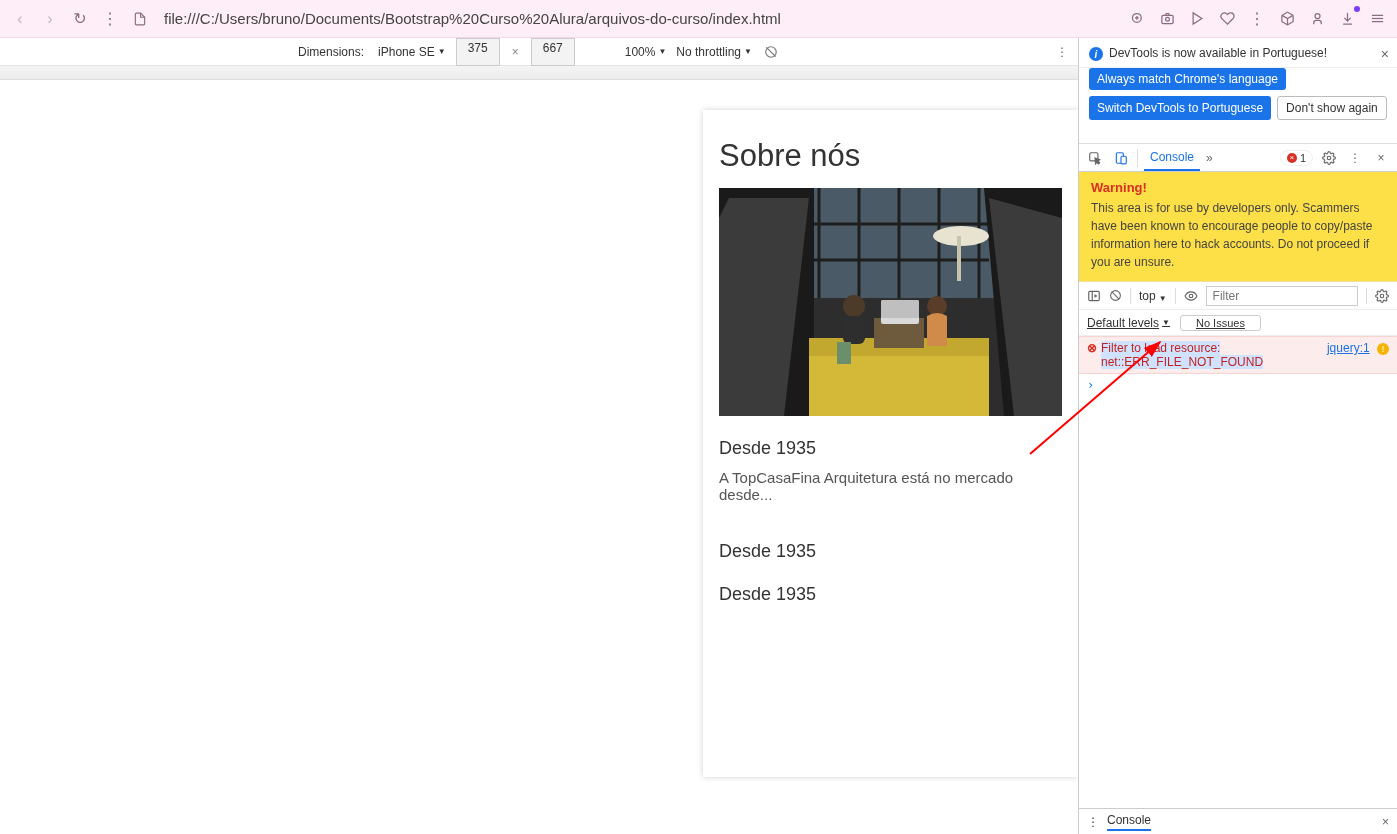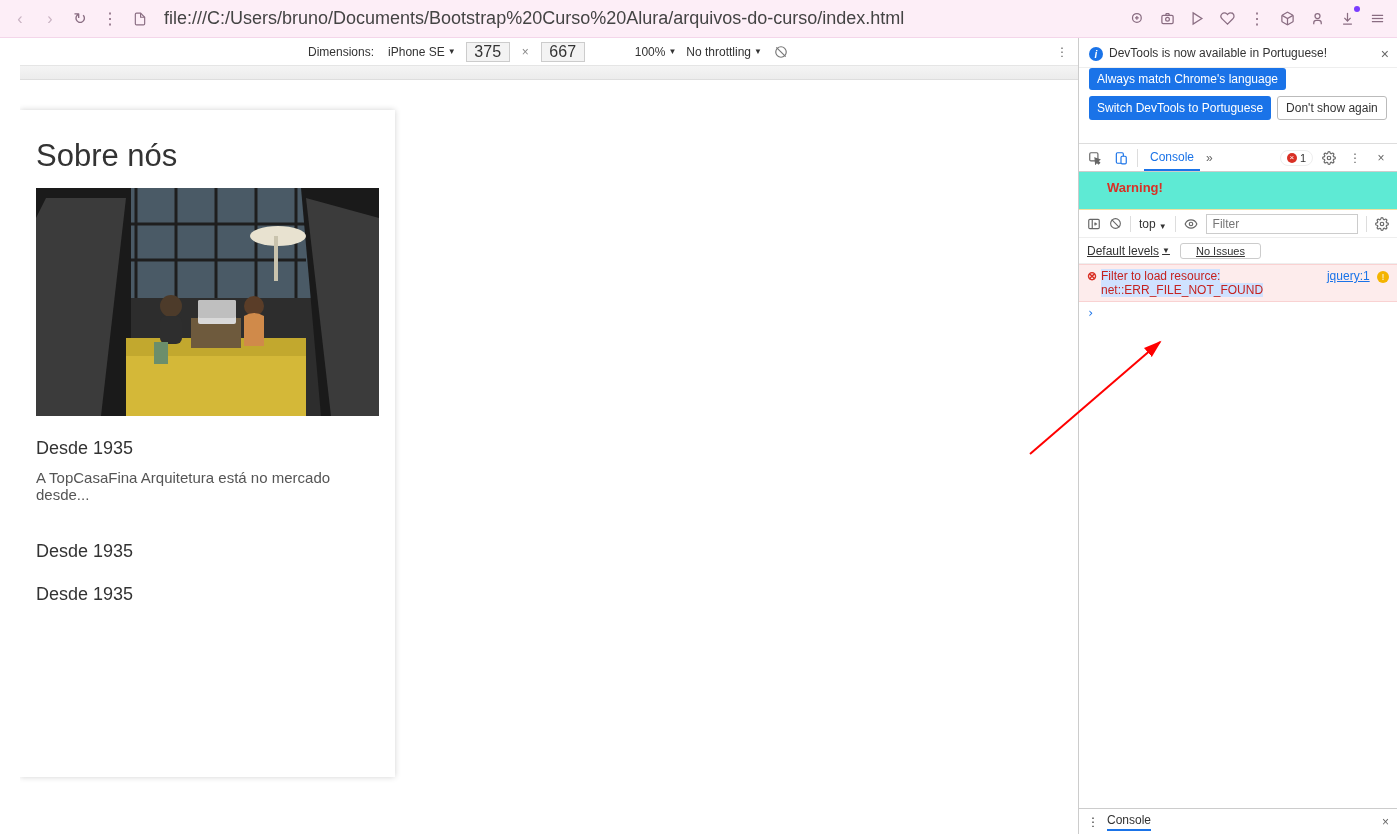--- a/index.html
+++ b/index.html
@@ -2,40 +2,40 @@
 <html><head>
 <meta charset="utf-8">
 <style>
 * { margin:0; padding:0; box-sizing:border-box; font-family:"Segoe UI",Arial,sans-serif; }
 body { width:1397px; height:834px; background:#fff; overflow:hidden; position:relative; }
 
 
 .browser-bar { height:38px; background:#fdeef7; border-bottom:1px solid #f4d6ea; display:flex; align-items:center; padding:0 8px; gap:6px; }
 .browser-bar .nav-btn { width:24px; height:24px; display:flex; align-items:center; justify-content:center; color:#8a6d82; cursor:pointer; border-radius:4px; }
 .browser-bar .nav-btn.disabled { color:#c9b2c2; }
-.browser-bar .url { flex:1; font-size:18px; color:#444; margin-left:6px; white-space:nowrap; overflow:hidden; }
+.browser-bar .url { flex:1; font-size:15px; color:#444; margin-left:6px; white-space:nowrap; overflow:hidden; }
 .browser-bar .tool { width:24px; height:24px; display:flex; align-items:center; justify-content:center; color:#8a6d82; cursor:pointer; }
 .dl-dot { position:relative; }
 .dl-dot::after { content:""; position:absolute; top:-1px; right:-1px; width:6px; height:6px; background:#7a3cff; border-radius:50%; }
 
 
 .workspace { display:flex; height:calc(100% - 38px); }
 
 
-.preview { flex:1; background:#fff; display:flex; flex-direction:column; border-right:1px solid #ccc; position:relative;padding-left:20px; }
+.preview { flex:1; background:#fff; display:flex; flex-direction:column; border-right:1px solid #ccc; position:relative; }
 .dev-toolbar { height:28px; background:#fff; border-bottom:1px solid #e5e5e5; display:flex; align-items:center; justify-content:center; gap:10px; font-size:12px; color:#333; position:relative; }
 .dev-toolbar .dim-label { margin-right:4px; }
 .dev-toolbar .dd { display:flex; align-items:center; gap:3px; cursor:pointer; }
 .dev-toolbar .dd .tri { font-size:8px; }
-.dev-toolbar .numbox { width:44px; height:20px; border:1px solid #ccc; background:#f3f3f3; text-align:center; font-size:16px; line-height:18px; }
+.dev-toolbar .numbox { width:44px; height:28px; border:1px solid #ccc; background:#f3f3f3; text-align:center; font-size:12px; line-height:18px; }
 .dev-toolbar .times { color:#888; margin:0 2px; }
 .dev-toolbar .rotate { width:18px; height:18px; display:flex; align-items:center; justify-content:center; color:#777; cursor:pointer; }
 .dev-toolbar .more { position:absolute; right:10px; cursor:pointer; color:#666; }
 .ruler-h { height:14px; background:linear-gradient(#f4f4f4,#ececec); border-bottom:1px solid #ddd; }
-.canvas { flex:1; background:#fff; display:flex; justify-content:flex-start; align-items:flex-start; padding-top:30px; overflow:auto; }
+.canvas { flex:1; background:#fff; display:flex; justify-content:flex-end; align-items:flex-start; padding-top:30px; overflow:auto; }
 .device-frame { width:375px; height:667px; background:#fff; box-shadow:0 0 6px rgba(0,0,0,.18); padding:28px 16px; font-family:"Helvetica Neue",Arial,sans-serif; color:#333; }
 .device-frame h2 { font-size:31px; font-weight:500; margin-bottom:14px; color:#333; }
 .device-frame .img-plc { width:100%; height:228px; background:#3a3a3a; margin-bottom:22px; overflow:hidden; }
 .device-frame .img-plc svg { width:100%; height:100%; display:block; }
 .device-frame h3 { font-size:18px; font-weight:500; margin-bottom:10px; color:#333; }
 .device-frame p { font-size:15px; color:#555; margin-bottom:38px; }
 .device-frame h3.mt { margin-top:10px; margin-bottom:22px; }
 
 
 .devtools { width:318px; background:#fff; display:flex; flex-direction:column; font-size:12px; color:#333; }
@@ -48,21 +48,21 @@
 
 .dt-tabs { height:28px; display:flex; align-items:center; border-bottom:1px solid #ccc; padding:0 6px; gap:6px; }
 .dt-tabs .ico { width:20px; height:20px; display:flex; align-items:center; justify-content:center; color:#666; cursor:pointer; }
 .dt-tabs .tab { padding:0 6px; height:27px; line-height:27px; font-size:12px; cursor:pointer; color:#333; }
 .dt-tabs .tab.active { border-bottom:2px solid #1a73e8; color:#1a73e8; }
 .dt-tabs .chev { font-size:12px; color:#666; cursor:pointer; }
 .dt-tabs .spacer { flex:1; }
 .dt-tabs .err-pill { display:flex; align-items:center; gap:3px; background:#fff; border:1px solid #eee; border-radius:8px; padding:0 6px; height:16px; font-size:11px; }
 .dt-tabs .err-pill .dot { width:10px; height:10px; background:#d93025; border-radius:50%; color:#fff; font-size:8px; display:flex; align-items:center; justify-content:center; }
 
-.warn-box { background:#5eead4; border-bottom:1px solid #f0e0a0; padding:8px 28px 10px; }
+.warn-box { background:#fde047; border-bottom:1px solid #f0e0a0; padding:8px 12px 10px; }
 .warn-box .wt { color:#d93025; font-weight:600; font-size:13px; margin-bottom:4px; }
 .warn-box .wb { font-size:12px; color:#444; line-height:1.5; }
 
 .con-toolbar { height:28px; display:flex; align-items:center; gap:8px; padding:0 8px; border-bottom:1px solid #eee; }
 .con-toolbar .ic { color:#666; cursor:pointer; display:flex; align-items:center; }
 .con-toolbar .sep { width:1px; height:16px; background:#ddd; }
 .con-toolbar .ctx { display:flex; align-items:flex-end; gap:3px; cursor:pointer; }
 .con-toolbar .ctx .tri { font-size:8px; }
 .con-toolbar input { flex:1; min-width:60px; height:20px; border:1px solid #ccc; padding:0 6px; font-size:12px; outline:none; }
 .con-toolbar .gear { margin-left:auto; }
@@ -270,20 +270,21 @@
             <circle cx="12" cy="12" r="3"></circle>
             <path d="M19.4 15a1.65 1.65 0 0 0 .33 1.82l.06.06a2 2 0 1 1-2.83 2.83l-.06-.06a1.65 1.65 0 0 0-1.82-.33 1.65 1.65 0 0 0-1 1.51V21a2 2 0 0 1-4 0v-.09A1.65 1.65 0 0 0 9 19.4a1.65 1.65 0 0 0-1.82.33l-.06.06a2 2 0 1 1-2.83-2.83l.06-.06a1.65 1.65 0 0 0 .33-1.82 1.65 1.65 0 0 0-1.51-1H3a2 2 0 0 1 0-4h.09A1.65 1.65 0 0 0 4.6 9a1.65 1.65 0 0 0-.33-1.82l-.06-.06a2 2 0 1 1 2.83-2.83l.06.06a1.65 1.65 0 0 0 1.82.33H9a1.65 1.65 0 0 0 1-1.51V3a2 2 0 0 1 4 0v.09a1.65 1.65 0 0 0 1 1.51 1.65 1.65 0 0 0 1.82-.33l.06-.06a2 2 0 1 1 2.83 2.83l-.06.06a1.65 1.65 0 0 0-.33 1.82V9a1.65 1.65 0 0 0 1.51 1H21a2 2 0 0 1 0 4h-.09a1.65 1.65 0 0 0-1.51 1z"></path>
           </svg>
       </div>
       <div class="ico">⋮</div>
       <div class="ico">×</div>
     </div>
 
     <div class="warn-box">
       <div class="wt">Warning!</div>
+      <div class="wb">This area is for use by developers only. Scammers have been known to encourage people to copy/paste information here to hack accounts. Do not proceed if you are unsure.</div>
     </div>
 
     <div class="con-toolbar">
       <span class="ic">
         <svg width="14" height="14" viewBox="0 0 24 24" fill="none" stroke="#666" stroke-width="2">
             <rect x="3" y="4" width="18" height="16" rx="2"></rect>
             <line x1="9" y1="4" x2="9" y2="20"></line>
             <polyline points="13 10 16 12 13 14" fill="#666"></polyline>
           </svg>
       </span>

